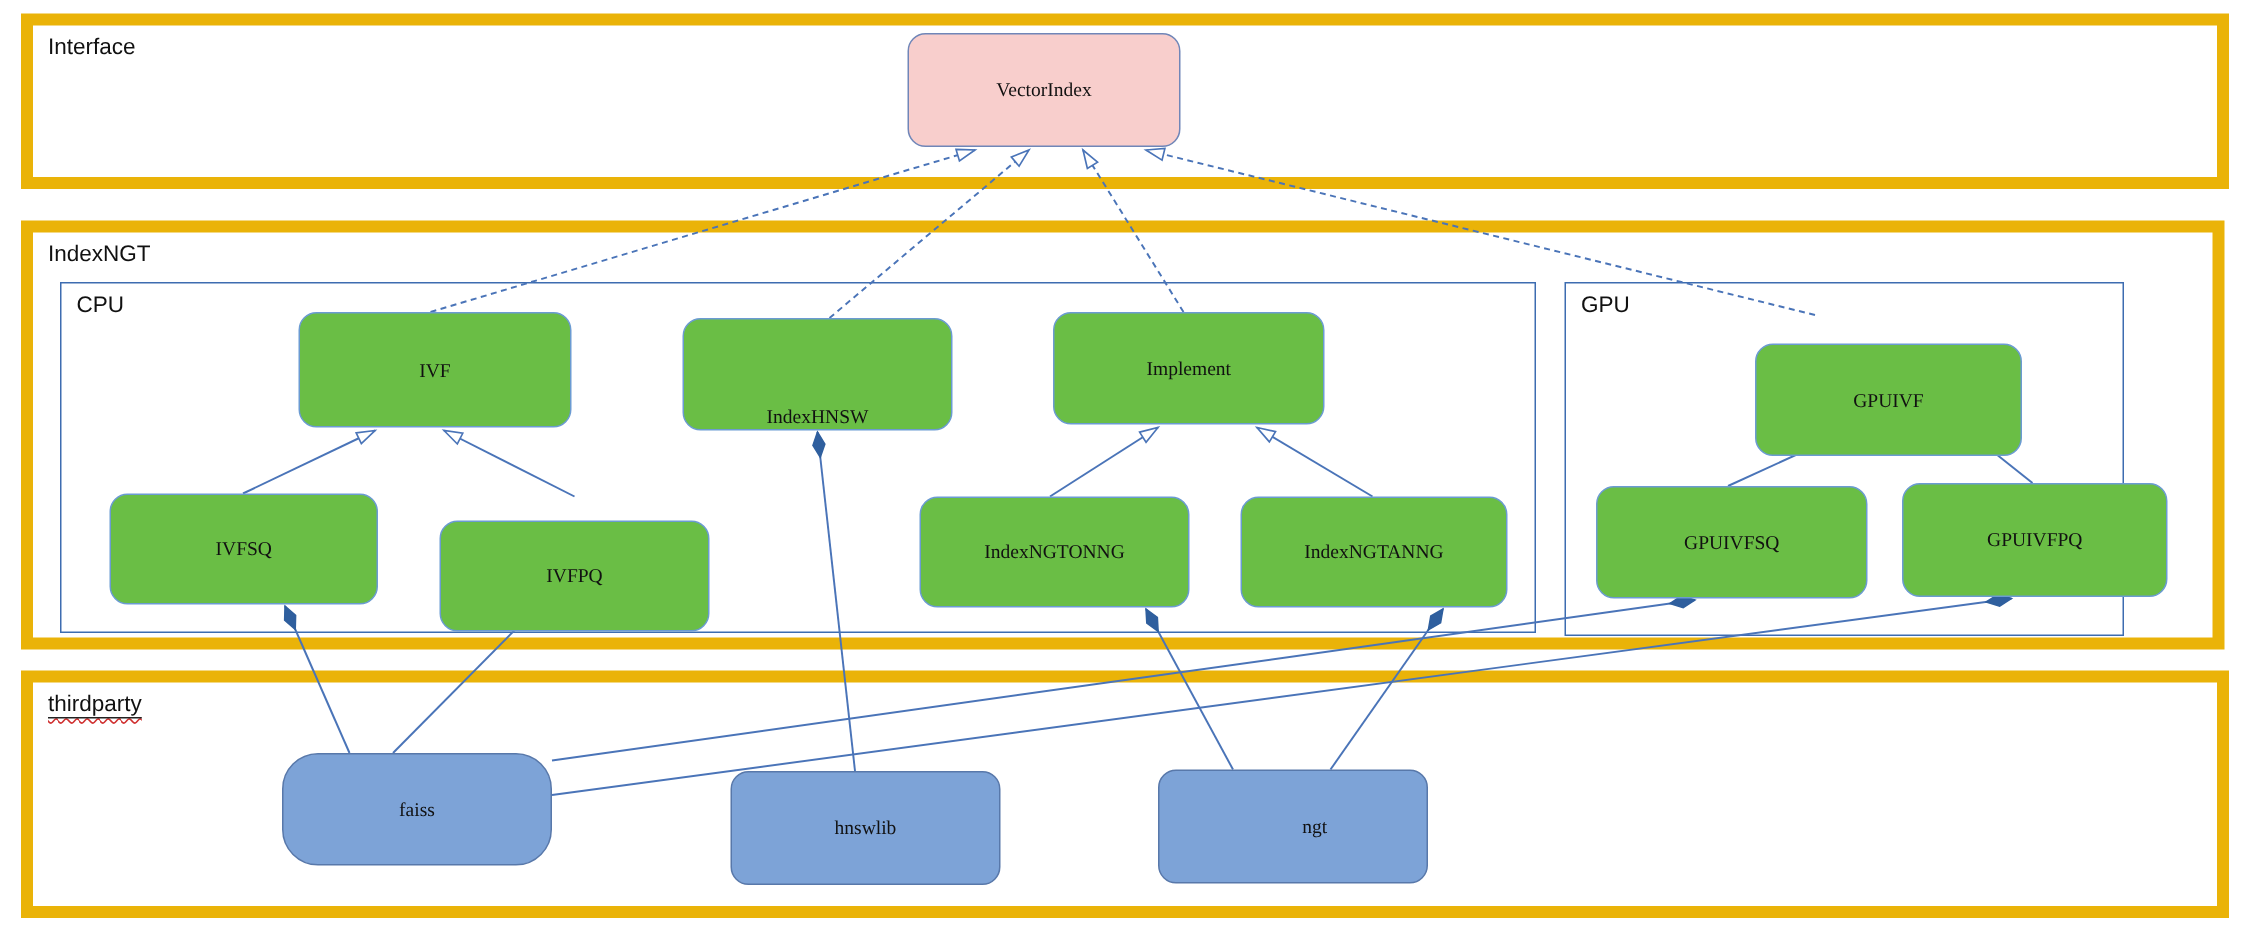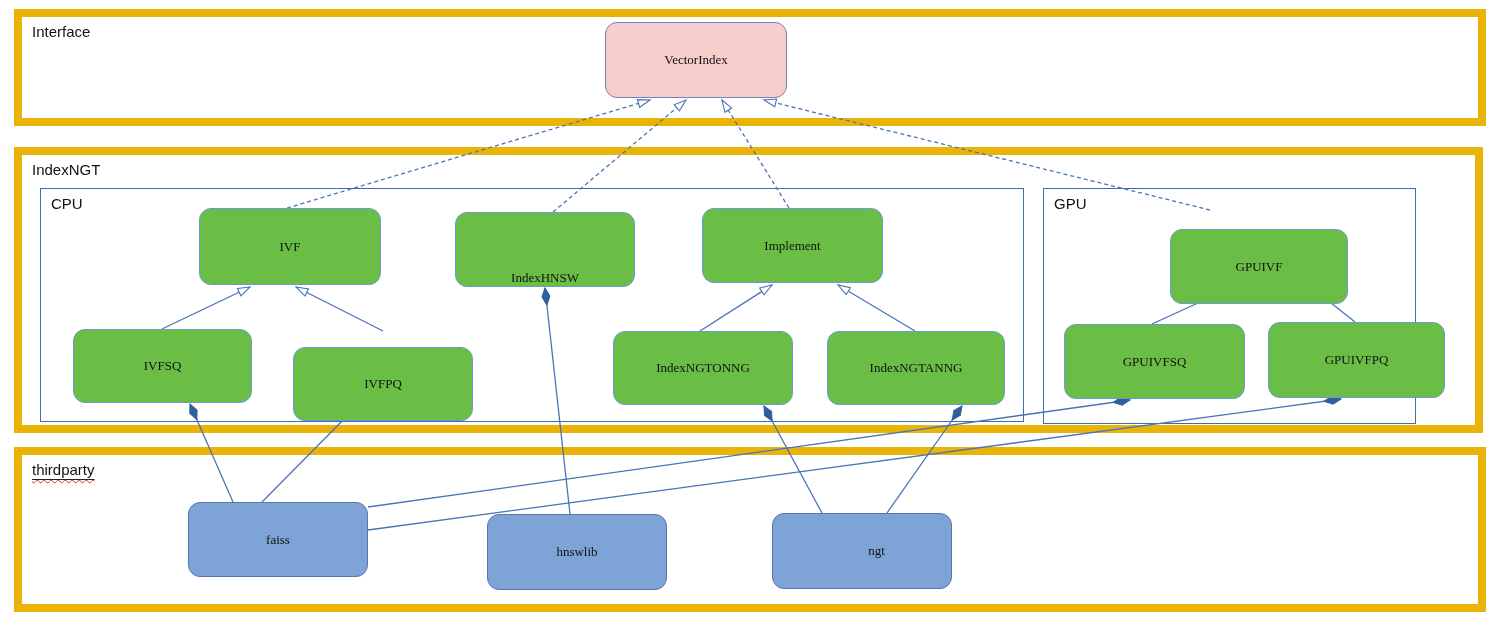--- a/index.html
+++ b/index.html
@@ -20,21 +20,21 @@
   #n-ivf{left:183px;top:208px;width:182px;height:77px;margin-left:16px;}
   #n-indexhnsw{left:455px;top:212px;width:180px;height:75px;align-items:flex-end;}
   #n-indexngt{left:702px;top:208px;width:181px;height:75px;}
   #n-gpuivf{left:1170px;top:210px;width:178px;height:75px;margin-top:19px;}
   #n-ivfsq{left:73px;top:329px;width:179px;height:74px;}
   #n-ivfpq{left:293px;top:347px;width:180px;height:74px;}
   #n-indexngtonng{left:613px;top:331px;width:180px;height:74px;}
   #n-indexngtanng{left:827px;top:331px;width:178px;height:74px;}
   #n-gpuivfsq{left:1064px;top:324px;width:181px;height:75px;}
   #n-gpuivfpq{left:1268px;top:322px;width:177px;height:76px;}
-  #n-faiss{left:188px;top:502px;width:180px;height:75px;}
+  #n-faiss{left:188px;top:502px;width:180px;height:75px;border-radius:24px;}
   #n-hnswlib{left:487px;top:514px;width:180px;height:76px;}
   #n-ngt{left:772px;top:513px;width:180px;height:76px;padding-left:29px;}
   
   #g-interface{left:14px;top:9px;width:1472px;height:117px;}
   #g-implement{left:14px;top:147px;width:1469px;height:286px;}
   #g-cpu{left:40px;top:188px;width:984px;height:234px;}
   #g-gpu{left:1043px;top:188px;width:373px;height:236px;}
   #g-thirdparty{left:14px;top:447px;width:1472px;height:165px;}
   .wavy{text-decoration:underline wavy #d03030;text-underline-offset:4px;text-decoration-thickness:1px;}
   .solidline{text-decoration:underline solid #222;text-decoration-thickness:1px;}

